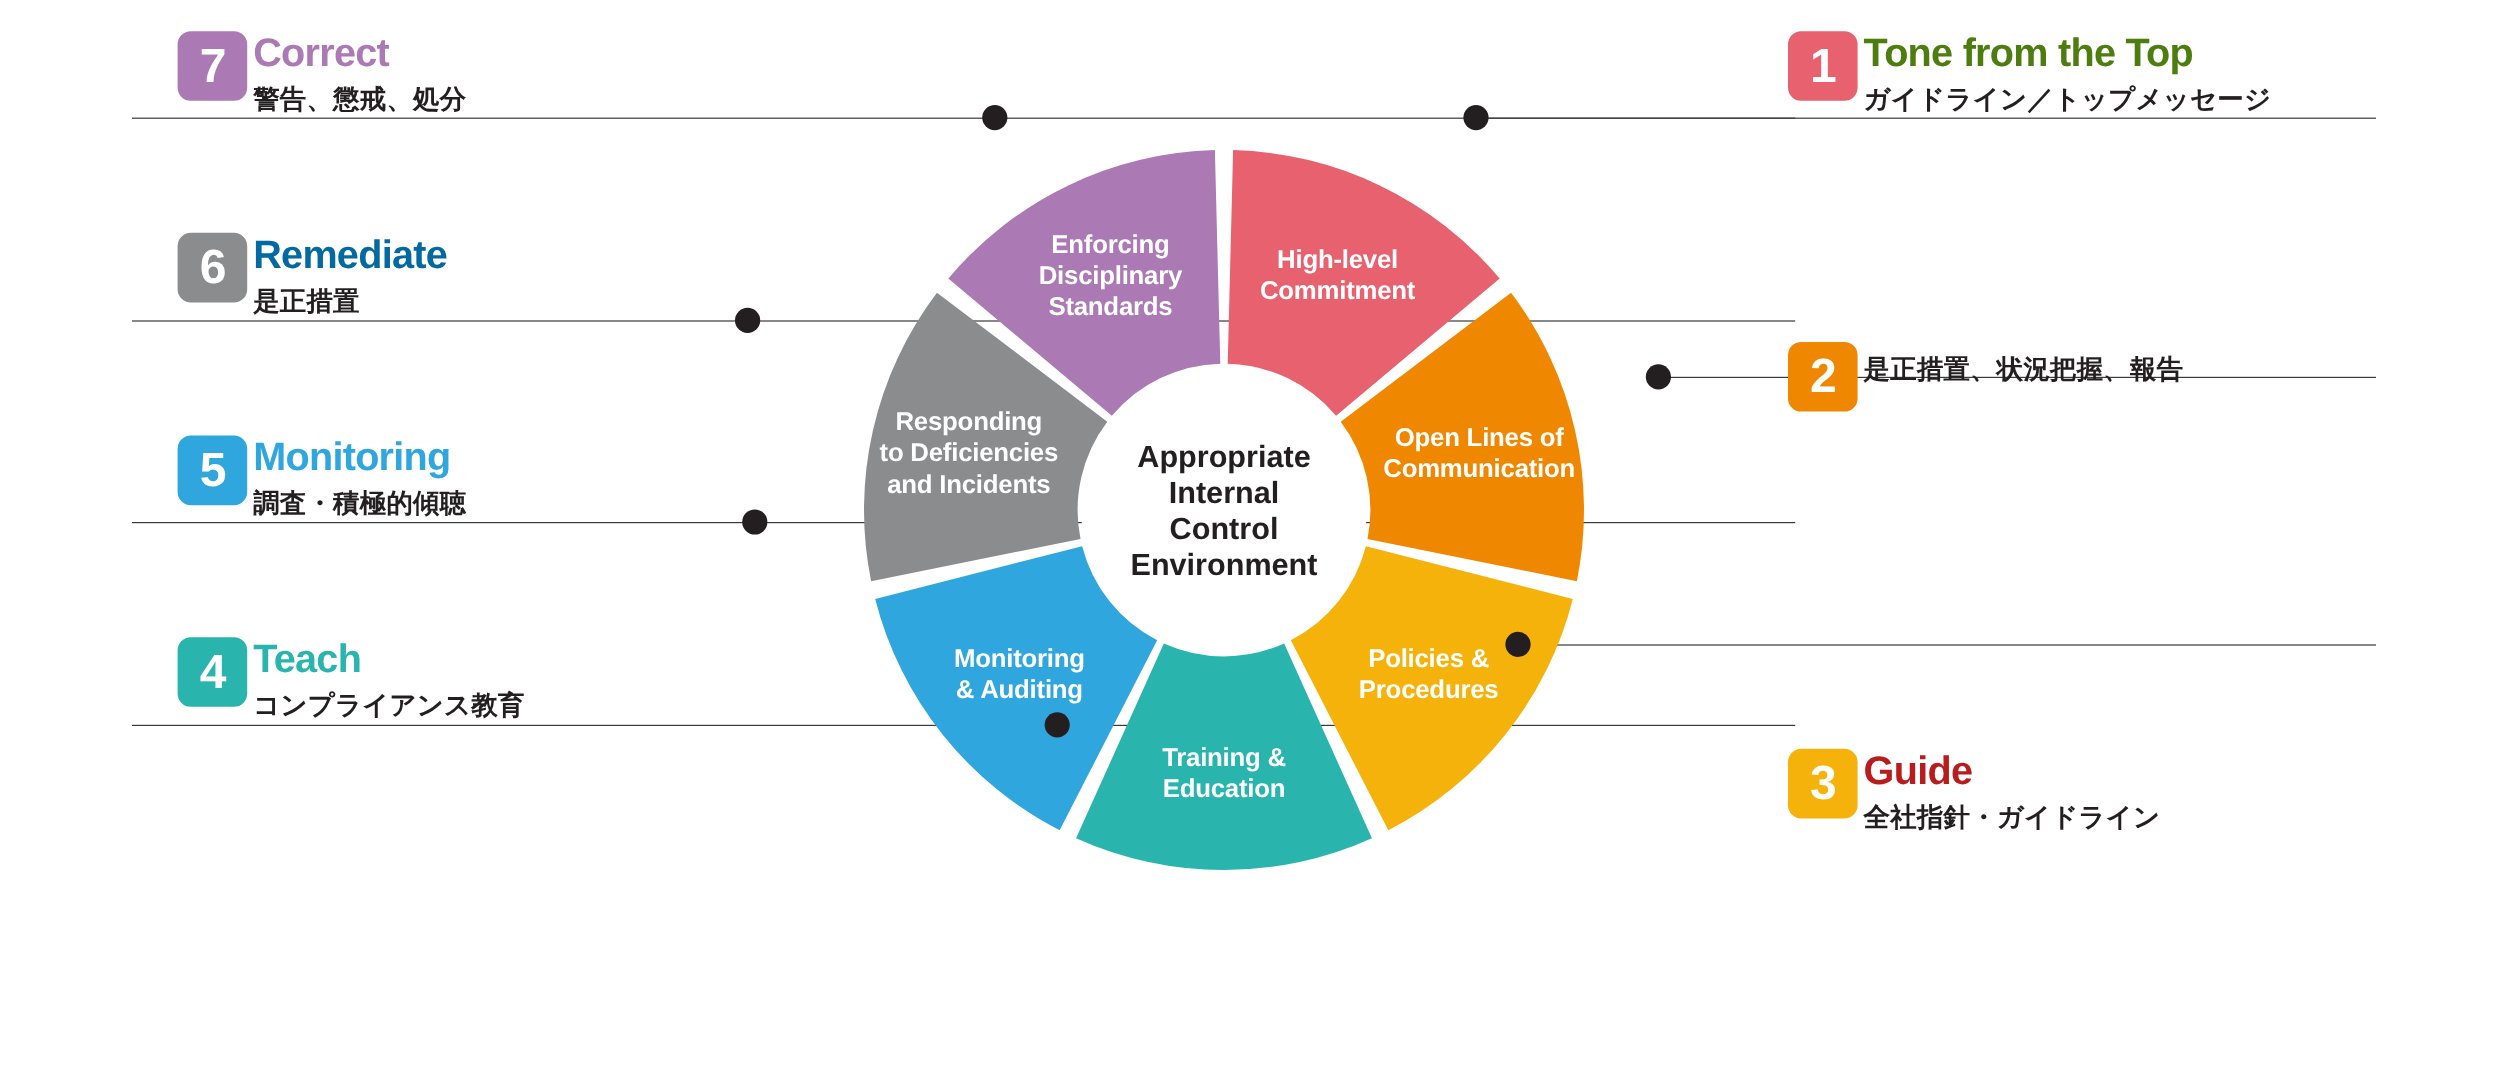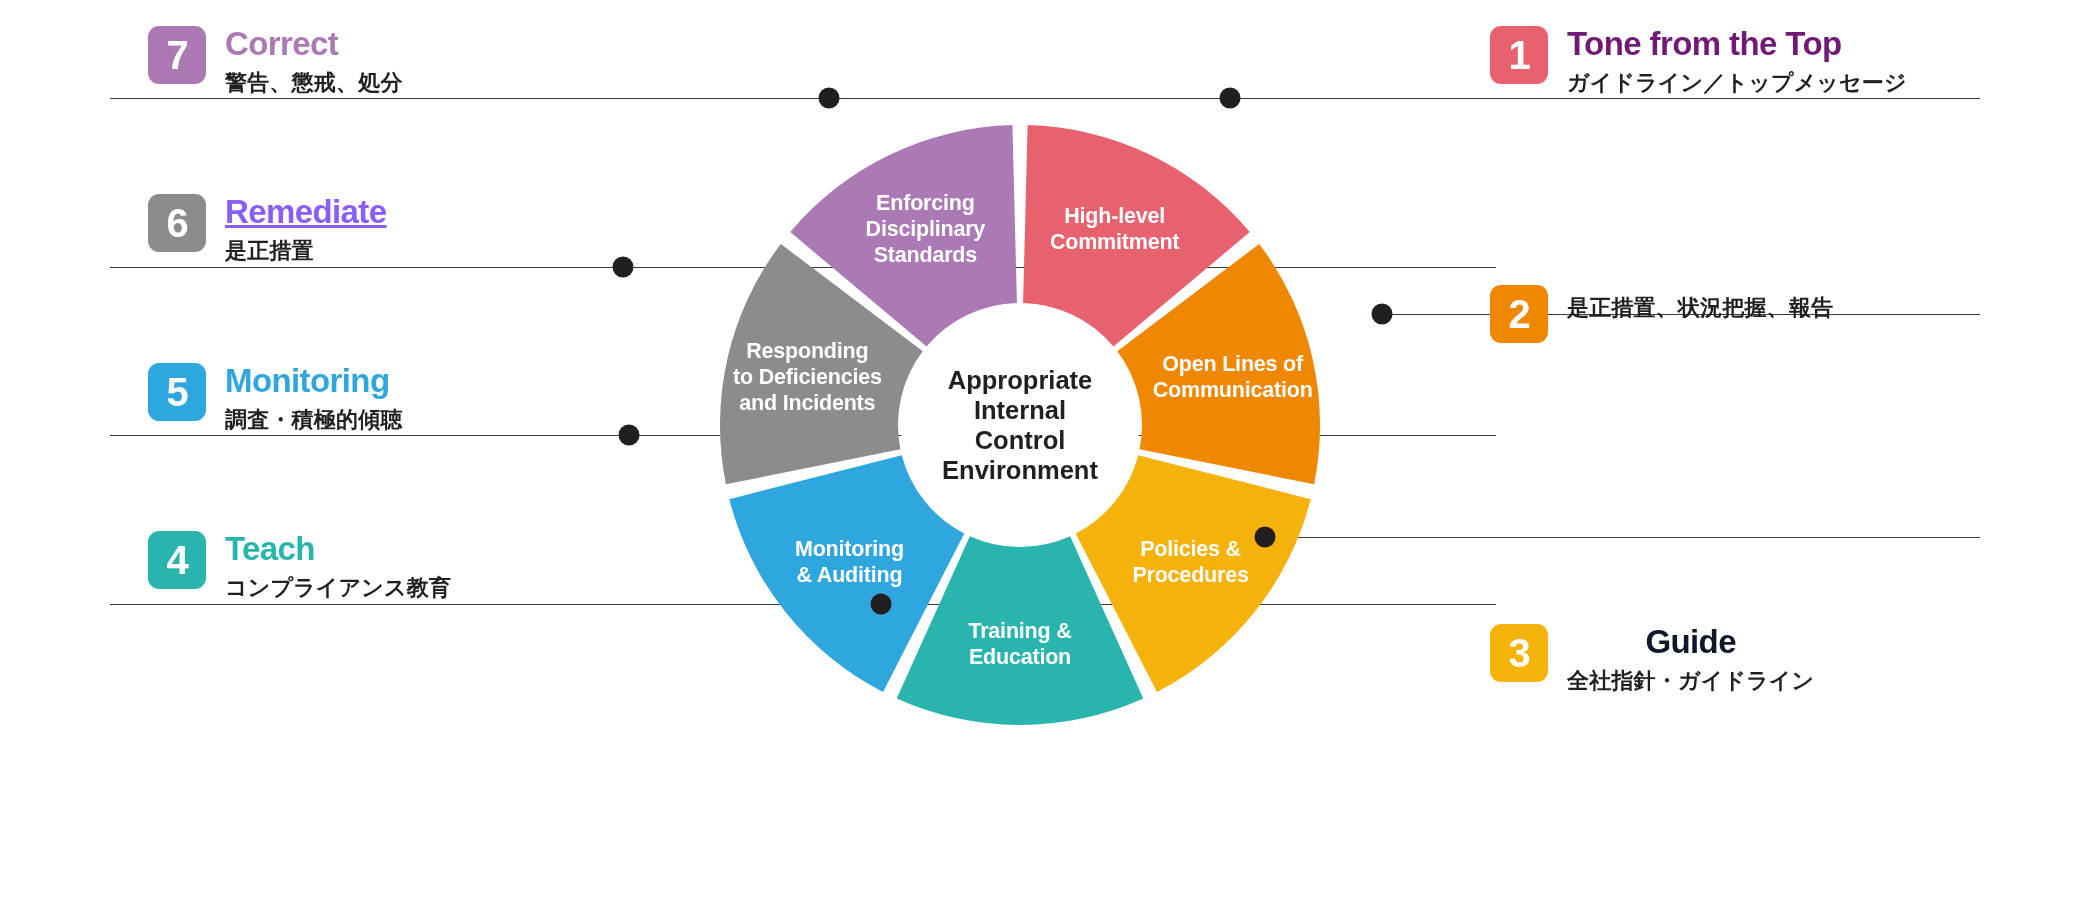--- a/index.html
+++ b/index.html
@@ -24,21 +24,21 @@
   .label-block.right { left:1490px; }
 
   .num-badge {
     width:58px; height:58px; flex:0 0 58px;
     border-radius:11px;
     color:#ffffff;
     font-size:40px; font-weight:bold;
     line-height:58px; text-align:center;
     letter-spacing:-1px;
   }
-  .label-text { margin-left:19px; padding-top:1px; }
+  .label-text { margin-left:5px; padding-top:1px; }
   .label-en {
     font-size:33px; font-weight:bold;
     line-height:1.04;
     letter-spacing:-0.6px;
     white-space:pre-line;
   }
   .label-ja {
     font-size:22px; font-weight:bold;
     color:#231f20;
     margin-top:7px;
@@ -113,21 +113,21 @@
     <div class="num-badge" style="background: rgb(171, 121, 180);">7</div>
     <div class="label-text">
       <div class="label-en" style="color: rgb(171, 121, 180);">Correct</div>
       <div class="label-ja">警告、懲戒、処分</div>
     </div>
   </div>
 
   <div class="label-block left" style="top:194px;">
     <div class="num-badge" style="background: rgb(138, 140, 142);">6</div>
     <div class="label-text">
-      <div class="label-en" style="color: #8b5cf6; text-decoration: underline;">Remediate</div>
+      <div class="label-en" style="color: #0369a1;">Remediate</div>
       <div class="label-ja">是正措置</div>
     </div>
   </div>
 
   <div class="label-block left" style="top:363px;">
     <div class="num-badge" style="background: rgb(48, 166, 222);">5</div>
     <div class="label-text">
       <div class="label-en" style="color: rgb(48, 166, 222);">Monitoring</div>
       <div class="label-ja">調査・積極的傾聴</div>
     </div>
@@ -137,33 +137,33 @@
     <div class="num-badge" style="background: rgb(41, 181, 174);">4</div>
     <div class="label-text">
       <div class="label-en" style="color: rgb(41, 181, 174);">Teach</div>
       <div class="label-ja">コンプライアンス教育</div>
     </div>
   </div>
 
   <div class="label-block right" style="top:26px;">
     <div class="num-badge" style="background: rgb(232, 97, 110);">1</div>
     <div class="label-text">
-      <div class="label-en" style="color: #701a75;">Tone from the Top</div>
+      <div class="label-en" style="color: #4d7c0f;">Tone from the Top</div>
       <div class="label-ja">ガイドライン／トップメッセージ</div>
     </div>
   </div>
 
   <div class="label-block right" style="top:285px;">
     <div class="num-badge" style="background: rgb(240, 135, 0);">2</div>
     <div class="label-text">
       <div class="label-ja">是正措置、状況把握、報告</div>
     </div>
   </div>
 
   <div class="label-block right" style="top:624px;">
     <div class="num-badge" style="background: rgb(245, 178, 11);">3</div>
     <div class="label-text">
-      <div class="label-en" style="color: #0f172a; text-align: center;">Guide</div>
+      <div class="label-en" style="color: #b91c1c;">Guide</div>
       <div class="label-ja">全社指針・ガイドライン</div>
     </div>
   </div>
 
 </div>
 
 </body></html>

